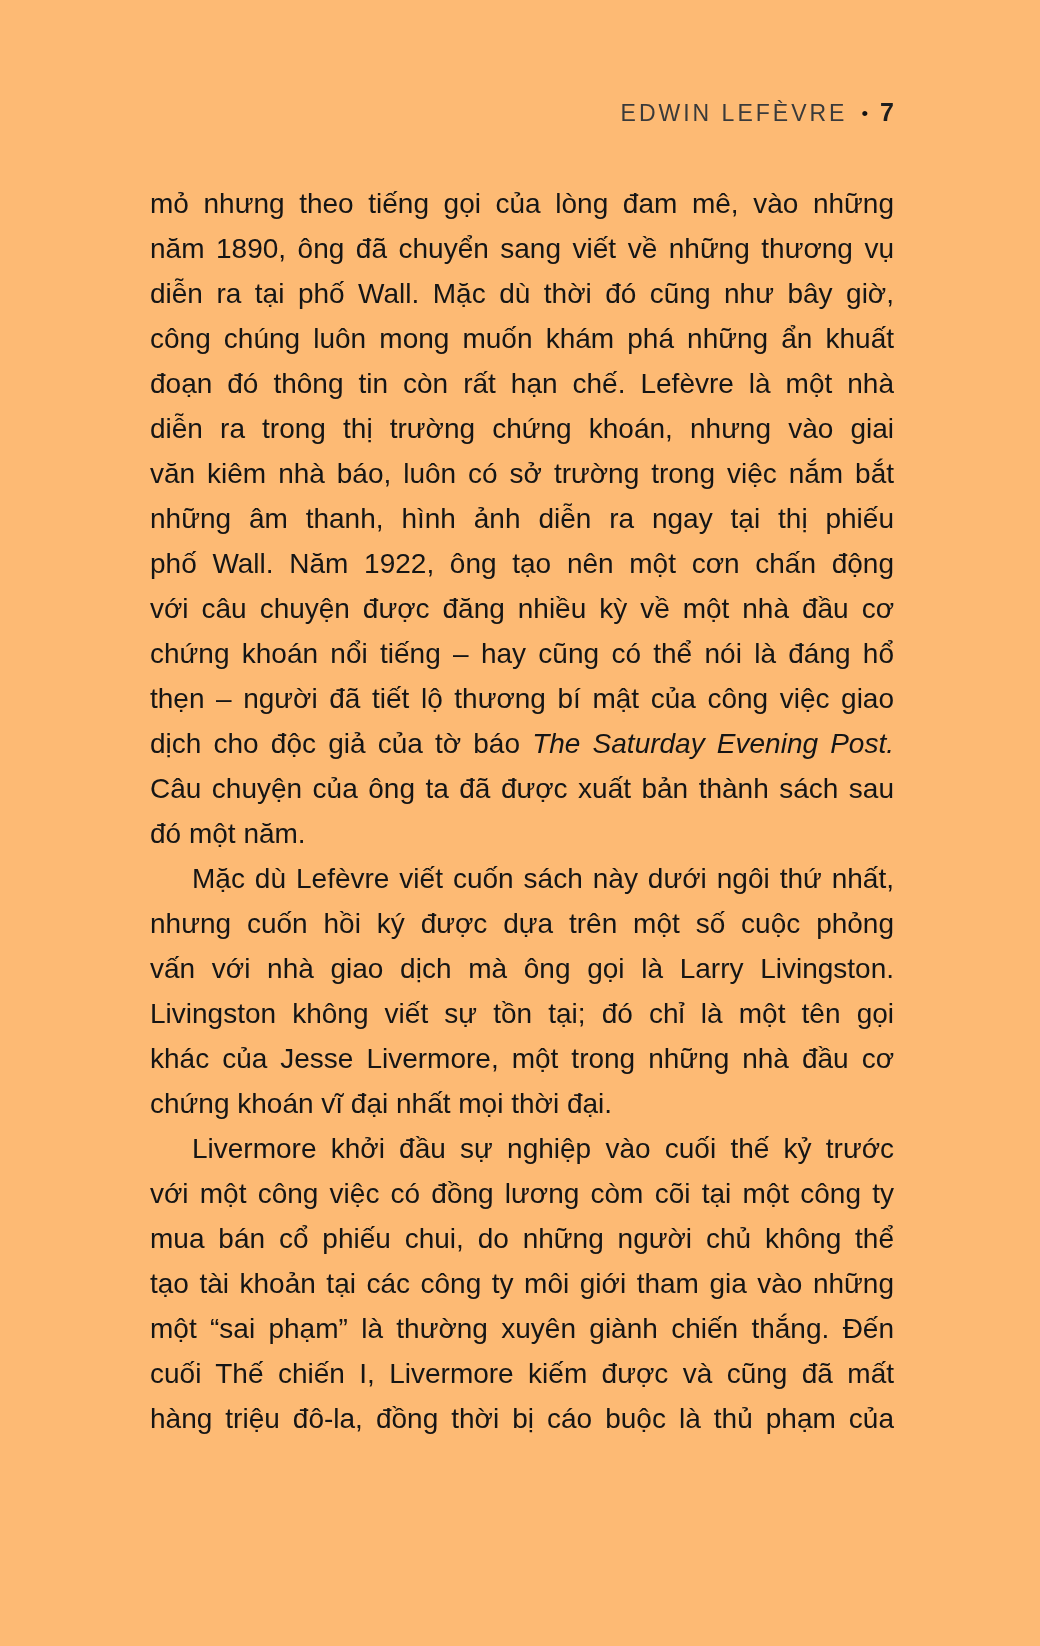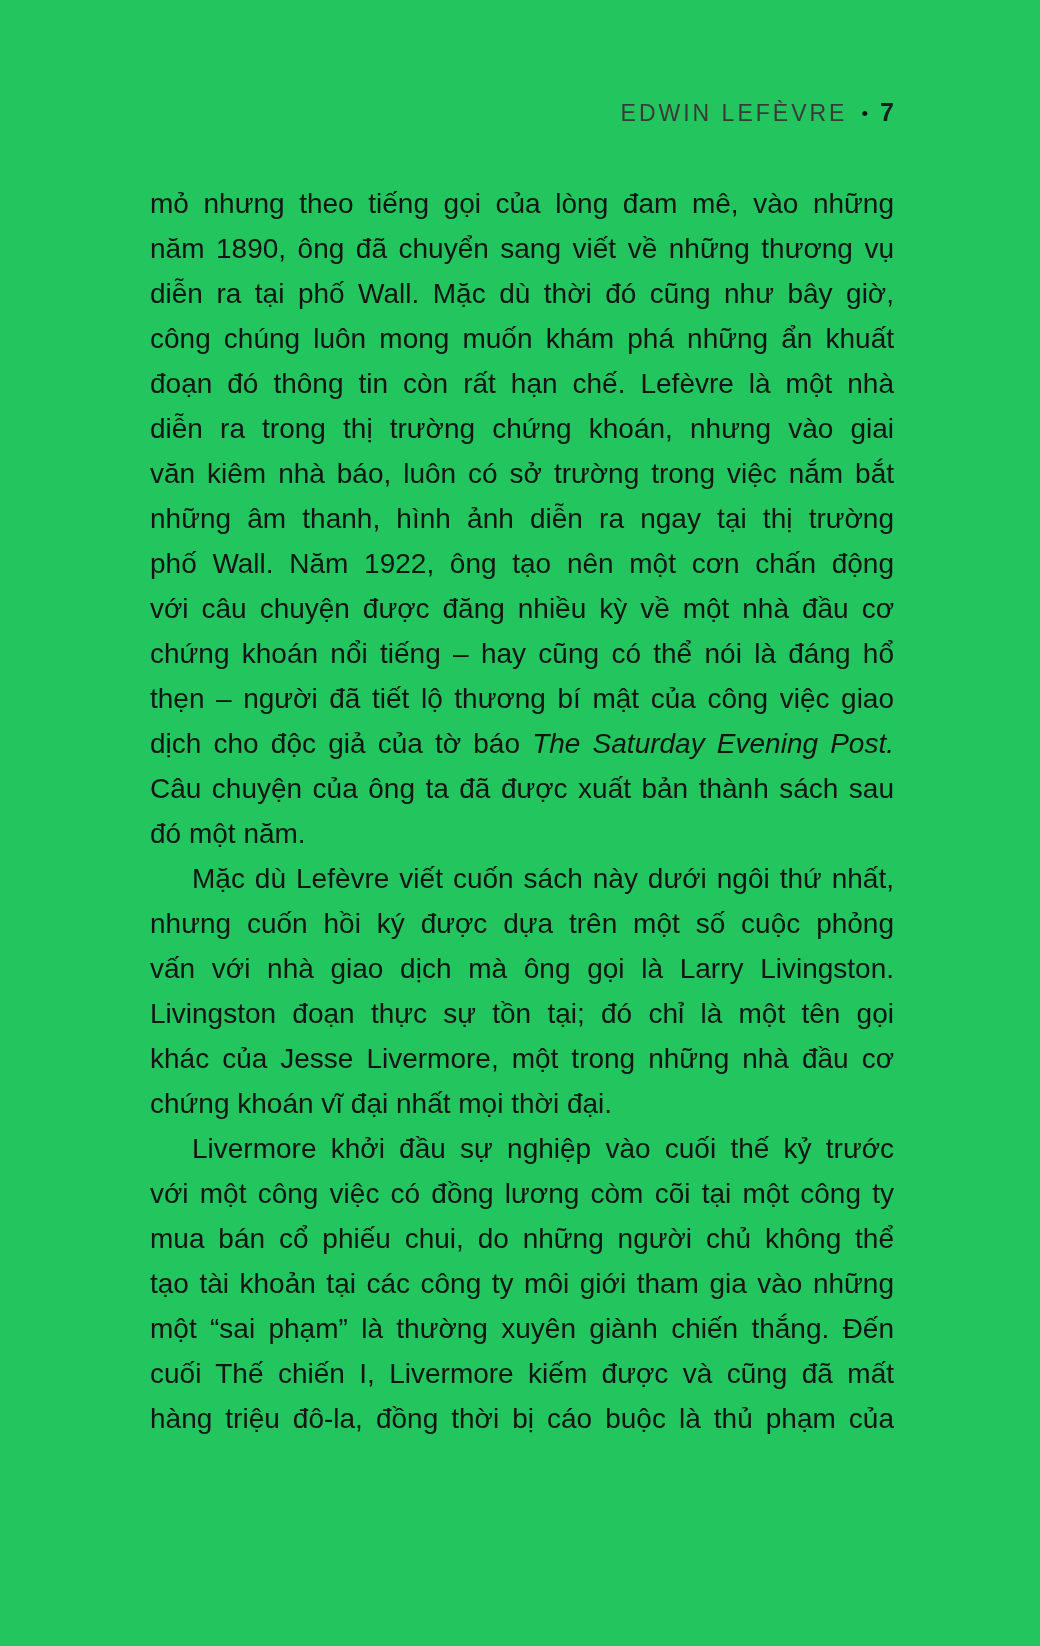--- a/index.html
+++ b/index.html
@@ -4,21 +4,21 @@
 <style>
   html, body {
     margin: 0;
     padding: 0;
     background: #ffffff;
   }
   .page {
     position: relative;
     width: 1040px;
     height: 1646px;
-    background: #22c55e;
+    background: #fdba74;
     overflow: hidden;
   }
   .running-header {
     position: absolute;
     top: 97px;
     left: 150px;
     width: 744px;
     text-align: right;
     font-family: "Liberation Sans", "DejaVu Sans", sans-serif;
     font-size: 23px;
@@ -82,35 +82,35 @@
   <div class="body-text">
 
     <div class="para">
       <div class="line">mỏ nhưng theo tiếng gọi của lòng đam mê, vào những</div>
       <div class="line">năm 1890, ông đã chuyển sang viết về những thương vụ</div>
       <div class="line">diễn ra tại phố Wall. Mặc dù thời đó cũng như bây giờ,</div>
       <div class="line">công chúng luôn mong muốn khám phá những ẩn khuất</div>
       <div class="line">đoạn đó thông tin còn rất hạn chế. Lefèvre là một nhà</div>
       <div class="line">diễn ra trong thị trường chứng khoán, nhưng vào giai</div>
       <div class="line">văn kiêm nhà báo, luôn có sở trường trong việc nắm bắt</div>
-      <div class="line">những âm thanh, hình ảnh diễn ra ngay tại thị trường</div>
+      <div class="line">những âm thanh, hình ảnh diễn ra ngay tại thị phiếu</div>
       <div class="line">phố Wall. Năm 1922, ông tạo nên một cơn chấn động</div>
       <div class="line">với câu chuyện được đăng nhiều kỳ về một nhà đầu cơ</div>
       <div class="line">chứng khoán nổi tiếng – hay cũng có thể nói là đáng hổ</div>
       <div class="line">thẹn – người đã tiết lộ thương bí mật của công việc giao</div>
       <div class="line"><span>dịch cho độc giả của tờ báo </span><span class="italic">The Saturday Evening Post.</span></div>
       <div class="line">Câu chuyện của ông ta đã được xuất bản thành sách sau</div>
       <div class="line last">đó một năm.</div>
     </div>
 
     <div class="para">
       <div class="line indent">Mặc dù Lefèvre viết cuốn sách này dưới ngôi thứ nhất,</div>
       <div class="line">nhưng cuốn hồi ký được dựa trên một số cuộc phỏng</div>
       <div class="line">vấn với nhà giao dịch mà ông gọi là Larry Livingston.</div>
-      <div class="line">Livingston đoạn thực sự tồn tại; đó chỉ là một tên gọi</div>
+      <div class="line">Livingston không viết sự tồn tại; đó chỉ là một tên gọi</div>
       <div class="line">khác của Jesse Livermore, một trong những nhà đầu cơ</div>
       <div class="line last">chứng khoán vĩ đại nhất mọi thời đại.</div>
     </div>
 
     <div class="para">
       <div class="line indent">Livermore khởi đầu sự nghiệp vào cuối thế kỷ trước</div>
       <div class="line">với một công việc có đồng lương còm cõi tại một công ty</div>
       <div class="line">mua bán cổ phiếu chui, do những người chủ không thể</div>
       <div class="line">tạo tài khoản tại các công ty môi giới tham gia vào những</div>
       <div class="line">một “sai phạm” là thường xuyên giành chiến thắng. Đến</div>

